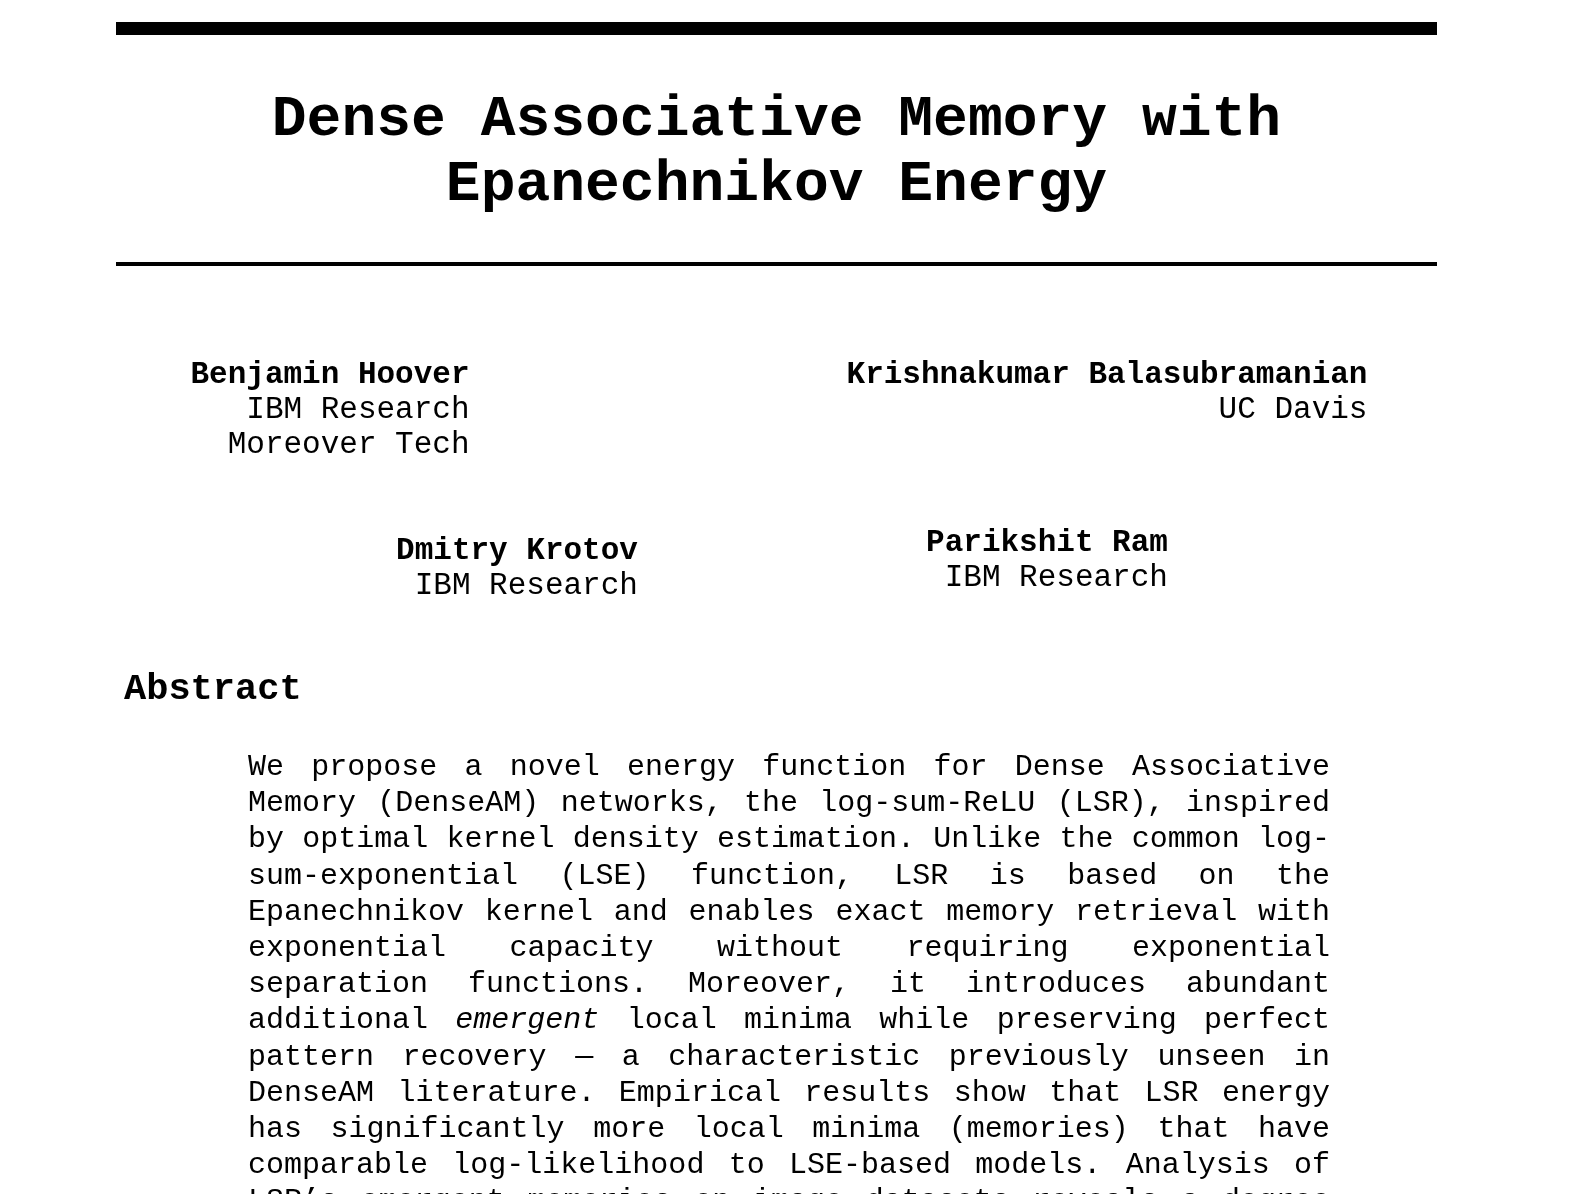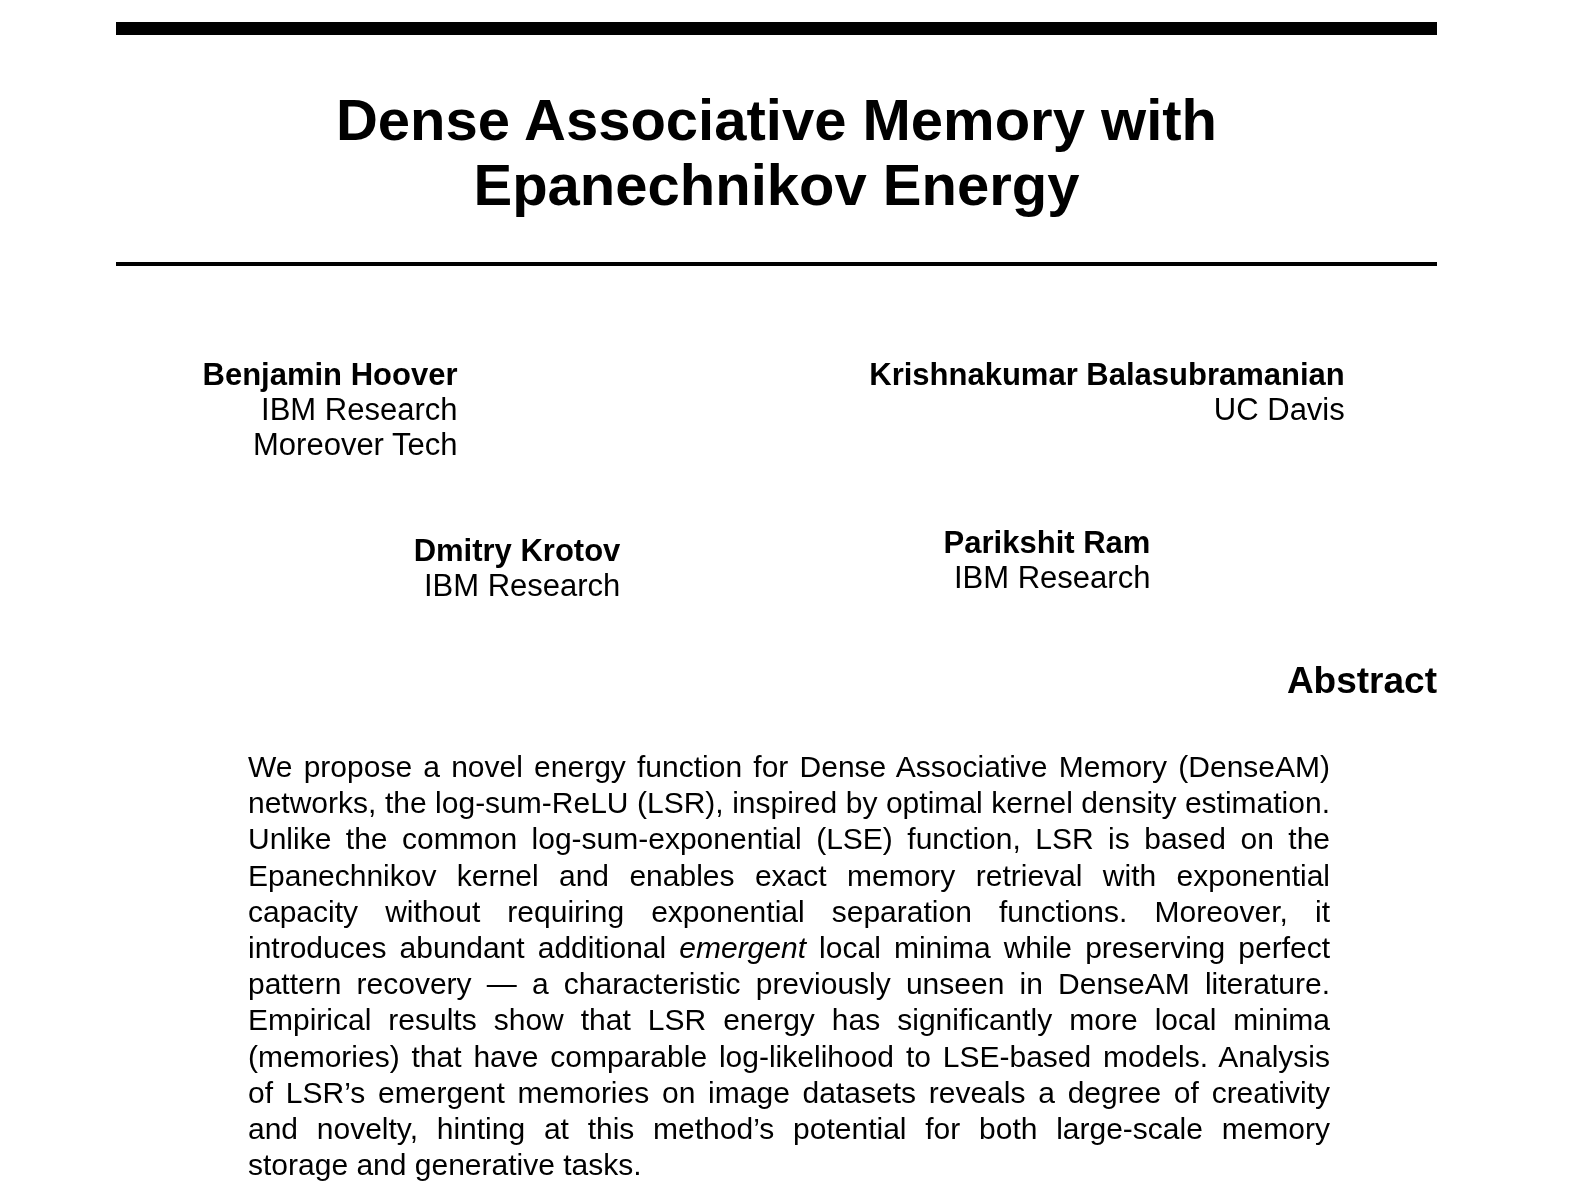--- a/index.html
+++ b/index.html
@@ -6,21 +6,21 @@
     margin: 0;
     padding: 0;
     background: #ffffff;
   }
   .page {
     position: relative;
     width: 1569px;
     height: 1194px;
     background: #ffffff;
     color: #000000;
-    font-family: Liberation Sans, sans-serif;
+    font-family: Liberation Mono, monospace;
     overflow: hidden;
   }
   .top-bar {
     position: absolute;
     left: 116px;
     top: 22px;
     width: 1321px;
     height: 13px;
     background: #000000;
   }
@@ -54,25 +54,25 @@
   }
   .author-row-1 { top: 357px; }
   .author-row-2 { top: 525px; }
   .author-name { font-weight: bold; }
   .author-affil { font-weight: normal; }
   .abstract-heading {
     position: absolute;
     left: 116px;
     top: 661px;
     width: 1321px;
-    text-align: right;
+    text-align: left;
     font-size: 37px;
     font-weight: bold;
     line-height: 40px;
-    margin: 0;
+    margin: 8px;
   }
   .abstract-body {
     position: absolute;
     left: 248px;
     top: 749px;
     width: 1082px;
     font-size: 30px;
     line-height: 36.2px;
     text-align: justify;
     margin: 0;

